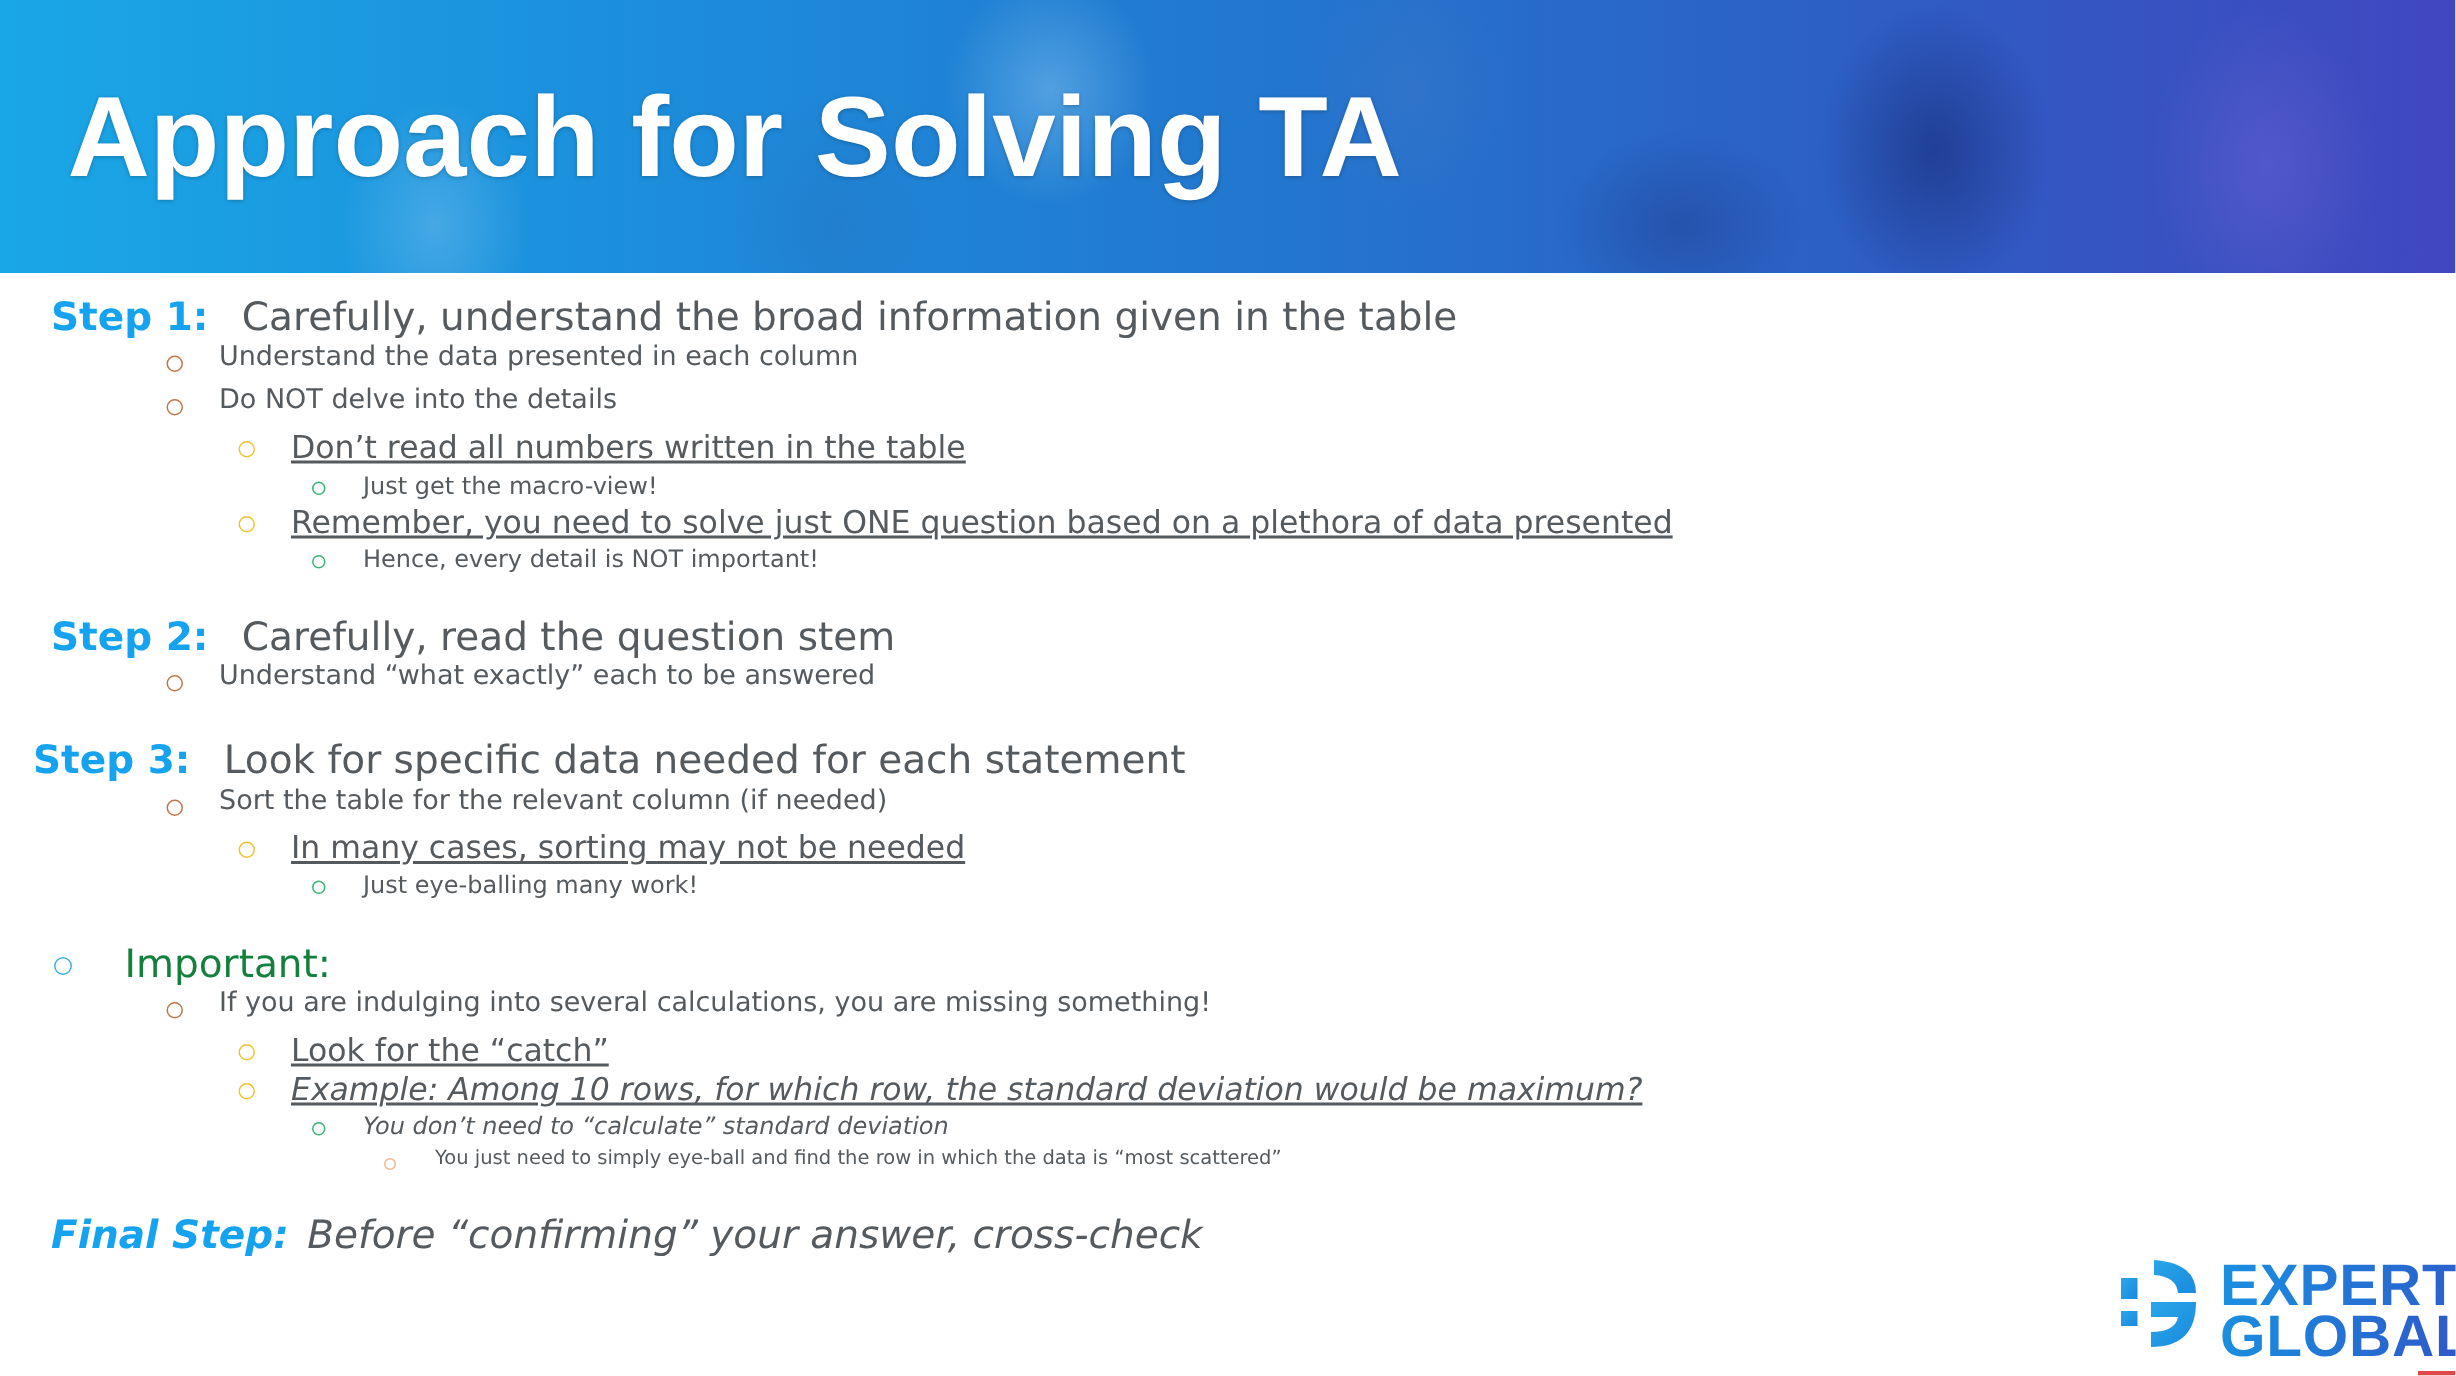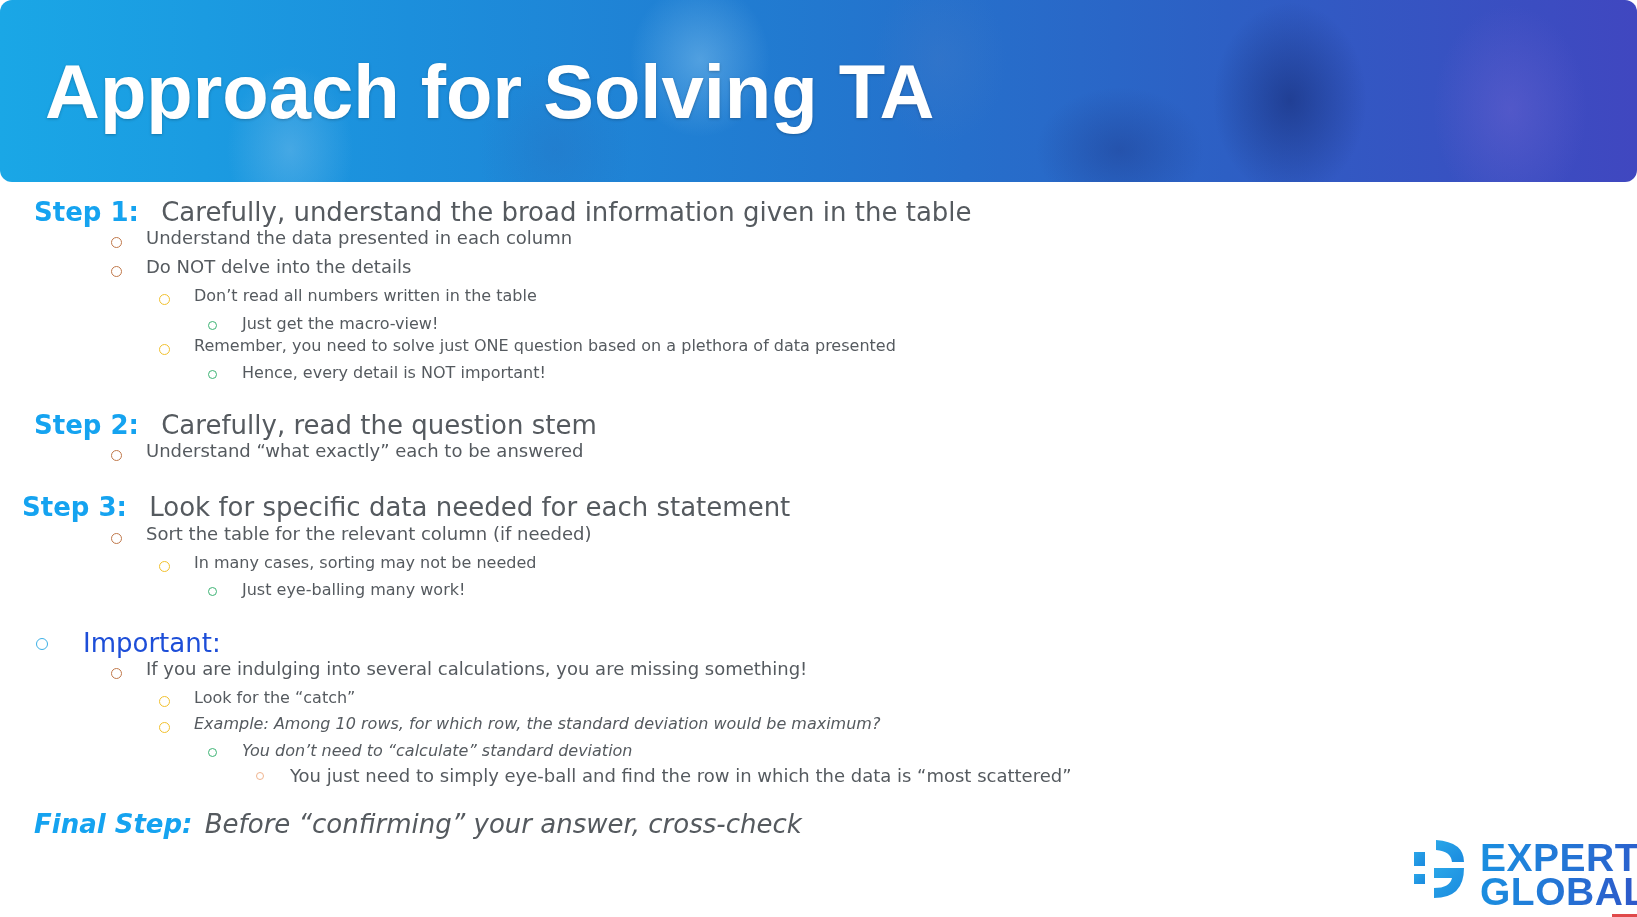--- a/index.html
+++ b/index.html
@@ -12,37 +12,36 @@
     position: absolute; left: 0; top: 0; width: 1637px; height: 182px;
     background:
       radial-gradient(ellipse 90px 120px at 290px 150px, rgba(120,190,235,0.45), transparent 70%),
       radial-gradient(ellipse 100px 110px at 700px 60px, rgba(140,200,240,0.45), transparent 70%),
       radial-gradient(ellipse 110px 130px at 555px 150px, rgba(40,110,190,0.35), transparent 70%),
       radial-gradient(ellipse 95px 120px at 940px 60px, rgba(60,120,200,0.45), transparent 70%),
       radial-gradient(ellipse 110px 140px at 1290px 100px, rgba(20,40,110,0.55), transparent 70%),
       radial-gradient(ellipse 110px 150px at 1510px 110px, rgba(110,100,210,0.45), transparent 70%),
       radial-gradient(ellipse 120px 90px at 1120px 150px, rgba(30,60,140,0.45), transparent 70%),
       linear-gradient(90deg, #1aa7e6 0%, #1c8fdc 25%, #2278cf 50%, #2d5fc4 75%, #4047c0 100%);
-    border-radius: 12px;
   }
   .title {
     position: absolute; left: 45px; top: 48px;
     font-family: "Liberation Sans", sans-serif; font-weight: bold;
     font-size: 76px; color: #ffffff; letter-spacing: 0px;
     text-shadow: 0 1px 3px rgba(0,0,0,0.25);
     white-space: nowrap;
   }
   .line { position: absolute; white-space: nowrap; color: #555a5f; }
   .step-label { color: #15a3f0; font-weight: bold; }
-  .important { color: #1d4ed8; }
+  .important { color: #15803d; }
   .l0 { font-size: 26px; }
   .l1 { font-size: 18px; }
-  .l2 { font-size: 16px; }
+  .l2 { font-size: 21px; text-decoration: underline; }
   .l3 { font-size: 16px; }
-  .l4 { font-size: 18px; }
+  .l4 { font-size: 13px; }
   .it { font-style: italic; }
   .bullet {
     position: absolute; border-radius: 50%; box-sizing: border-box;
   }
   .b-brown { border: 1.6px solid #c0784a; width: 11px; height: 11px; }
   .b-yellow { border: 1.6px solid #f2c12e; width: 11px; height: 11px; }
   .b-green { border: 1.5px solid #3db374; width: 9px; height: 9px; }
   .b-peach { border: 1.3px solid #f0b48e; width: 8px; height: 8px; }
   .b-blue { border: 1.6px solid #3cb0e6; width: 12px; height: 12px; }
   .logo { position: absolute; left: 1410px; top: 836px; width: 227px; height: 81px; }

